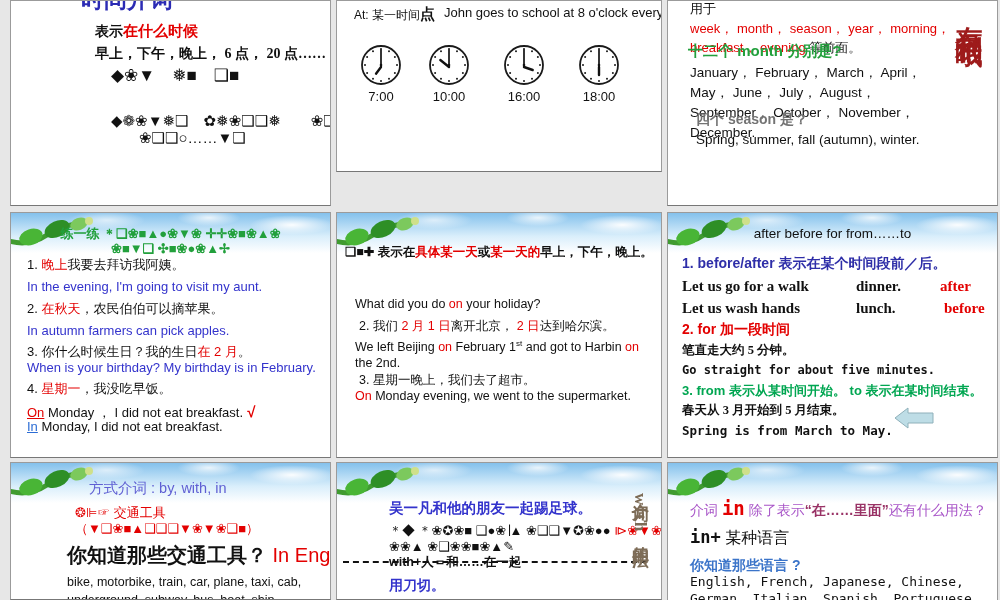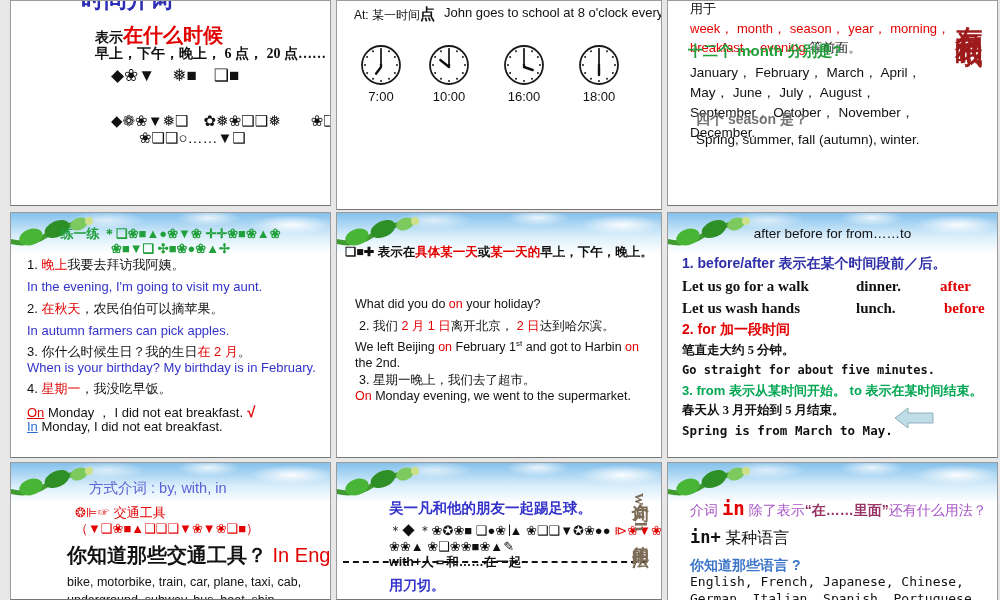--- a/index.html
+++ b/index.html
@@ -28,21 +28,21 @@
   .ub{color:#2b6cd4;text-decoration:underline;}
   .check{color:#e30000;font-weight:bold;font-size:15px;}
   .p{color:#a855c8;}
   .mar{color:#993366;font-weight:bold;}
   .rmono{color:#e30000;font-family:"DejaVu Sans Mono",monospace;font-weight:bold;font-size:19px;}
   .kmono{font-family:"DejaVu Sans Mono",monospace;font-weight:bold;font-size:17px;}
   .serif{font-family:"Liberation Serif",serif;}
   
   .s1-title{left:70px;top:24px;font-size:23px;font-weight:bold;color:#2b2bb4;}
   .s1-l1{left:84px;top:62px;font-size:14px;font-weight:bold;}
-  .s1-l1 .r{font-size:20px;}
+  .s1-l1 .r{font-size:15px;font-family:Liberation Mono, monospace;}
   .s1-l2{left:84px;top:84px;font-size:14px;font-weight:bold;}
   .s1-sym1{left:100px;top:104px;font-size:17px;}
   .s1-sym2{left:100px;top:151px;font-size:15px;}
   .s1-sym3{left:128px;top:168px;font-size:15px;}
   
   .s2-at{left:17px;top:44px;font-size:12px;}
   .s2-sentence{left:107px;top:44px;font-size:13px;}
   .clock{position:absolute;top:82px;width:44px;height:44px;}
   .s2-time{top:128px;width:44px;text-align:center;font-size:13px;}
   
@@ -104,21 +104,21 @@
   <div class="slide">
     <div class="ln s1-title">时间介词</div>
     <div class="ln s1-l1 serif"><span class="k">表示</span><span class="r">在什么时候</span></div>
     <div class="ln s1-l2 serif">早上，下午，晚上， 6 点， 20 点……</div>
     <div class="ln s1-sym1">◆❀▼　❅■　❑■</div>
     <div class="ln s1-sym2">◆❁❀▼❅❑　✿❅❀❑❑❅　　❀❑❑</div>
     <div class="ln s1-sym3">❀❑❑○……▼❑</div>
   </div>
 </div>
 
-<div class="cell r1" style="left:336px;top:0;width:326px;height:210px;">
+<div class="cell r1" style="left:336px;top:0;width:326px;height:172px;">
   <div class="slide">
     <div class="ln s2-at"><span class="k">At: </span><span class="k">某一时间</span><span class="kb">点</span></div>
     <div class="ln s2-sentence">John goes to school at 8 o'clock everyday.</div>
     <div class="clock" style="left:22px"><svg width="44" height="44" viewBox="-22 -22 44 44">
        <circle r="19" fill="#fff" stroke="#1a1a1a" stroke-width="1.8"></circle>
           <circle cx="0" cy="-16" r="1" fill="#1a1a1a"></circle>
           <circle cx="7.999999999999999" cy="-13.85640646055102" r="1" fill="#1a1a1a"></circle>
           <circle cx="13.856406460551018" cy="-8.000000000000002" r="1" fill="#1a1a1a"></circle>
           <circle cx="16" cy="-9.797174393178826e-16" r="1" fill="#1a1a1a"></circle>
           <circle cx="13.85640646055102" cy="7.9999999999999964" r="1" fill="#1a1a1a"></circle>

